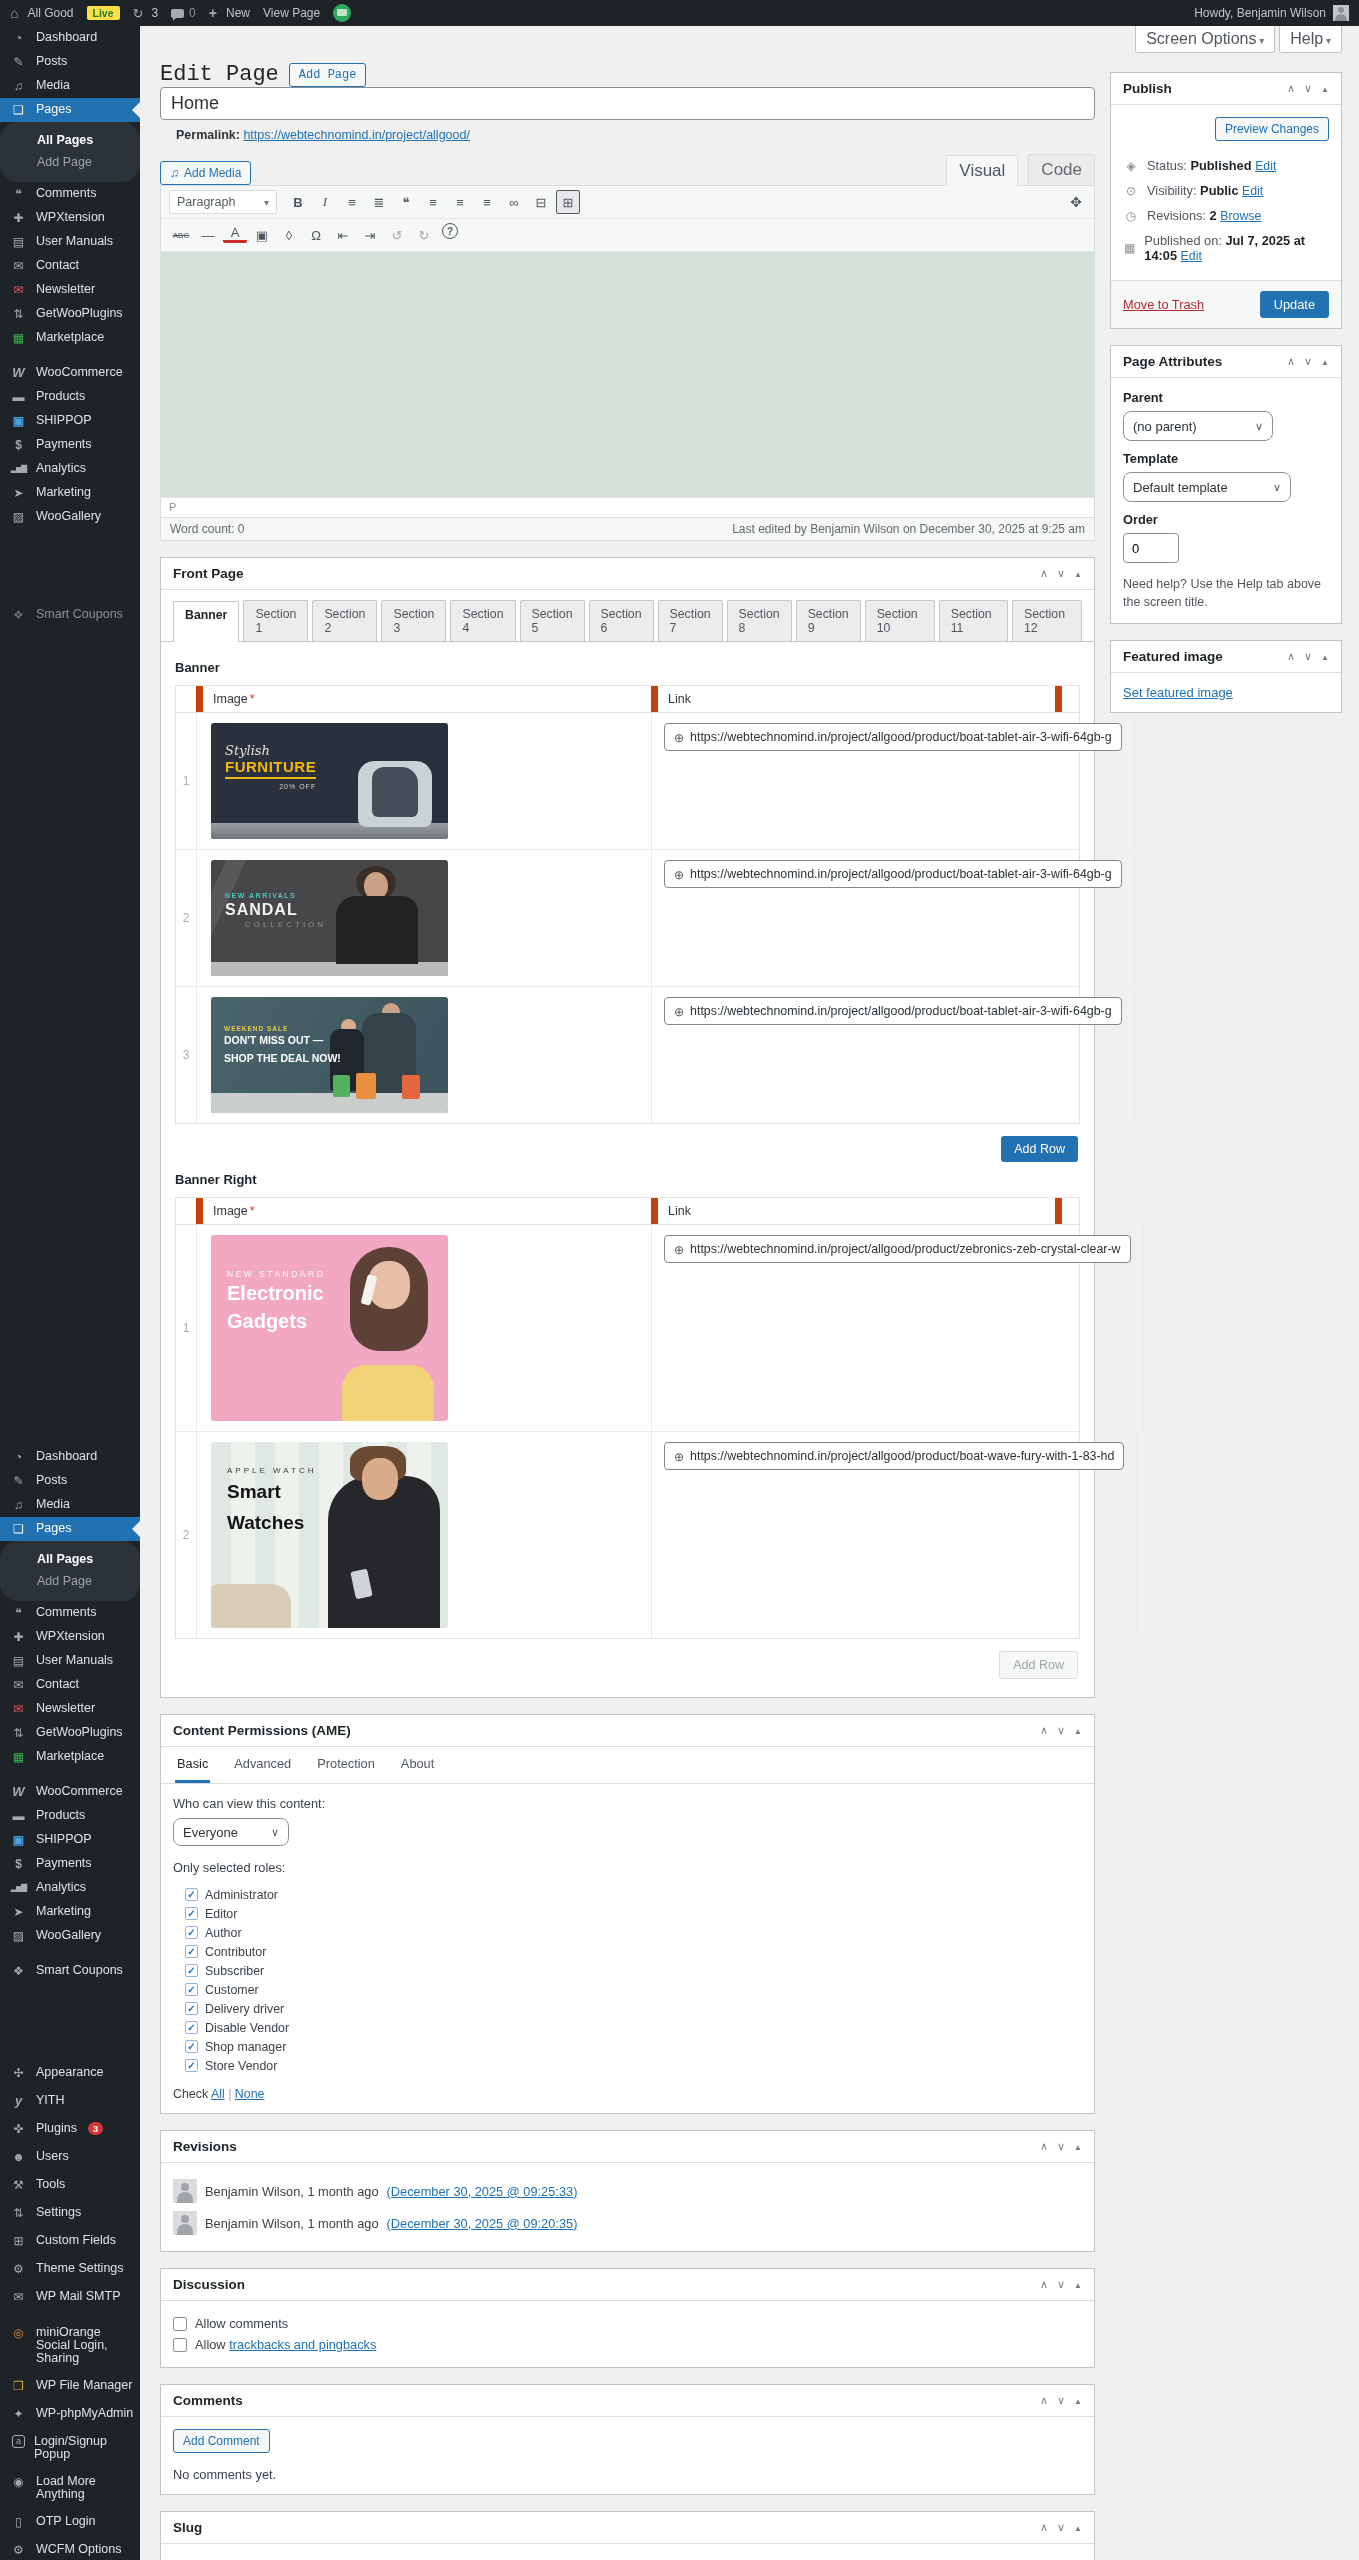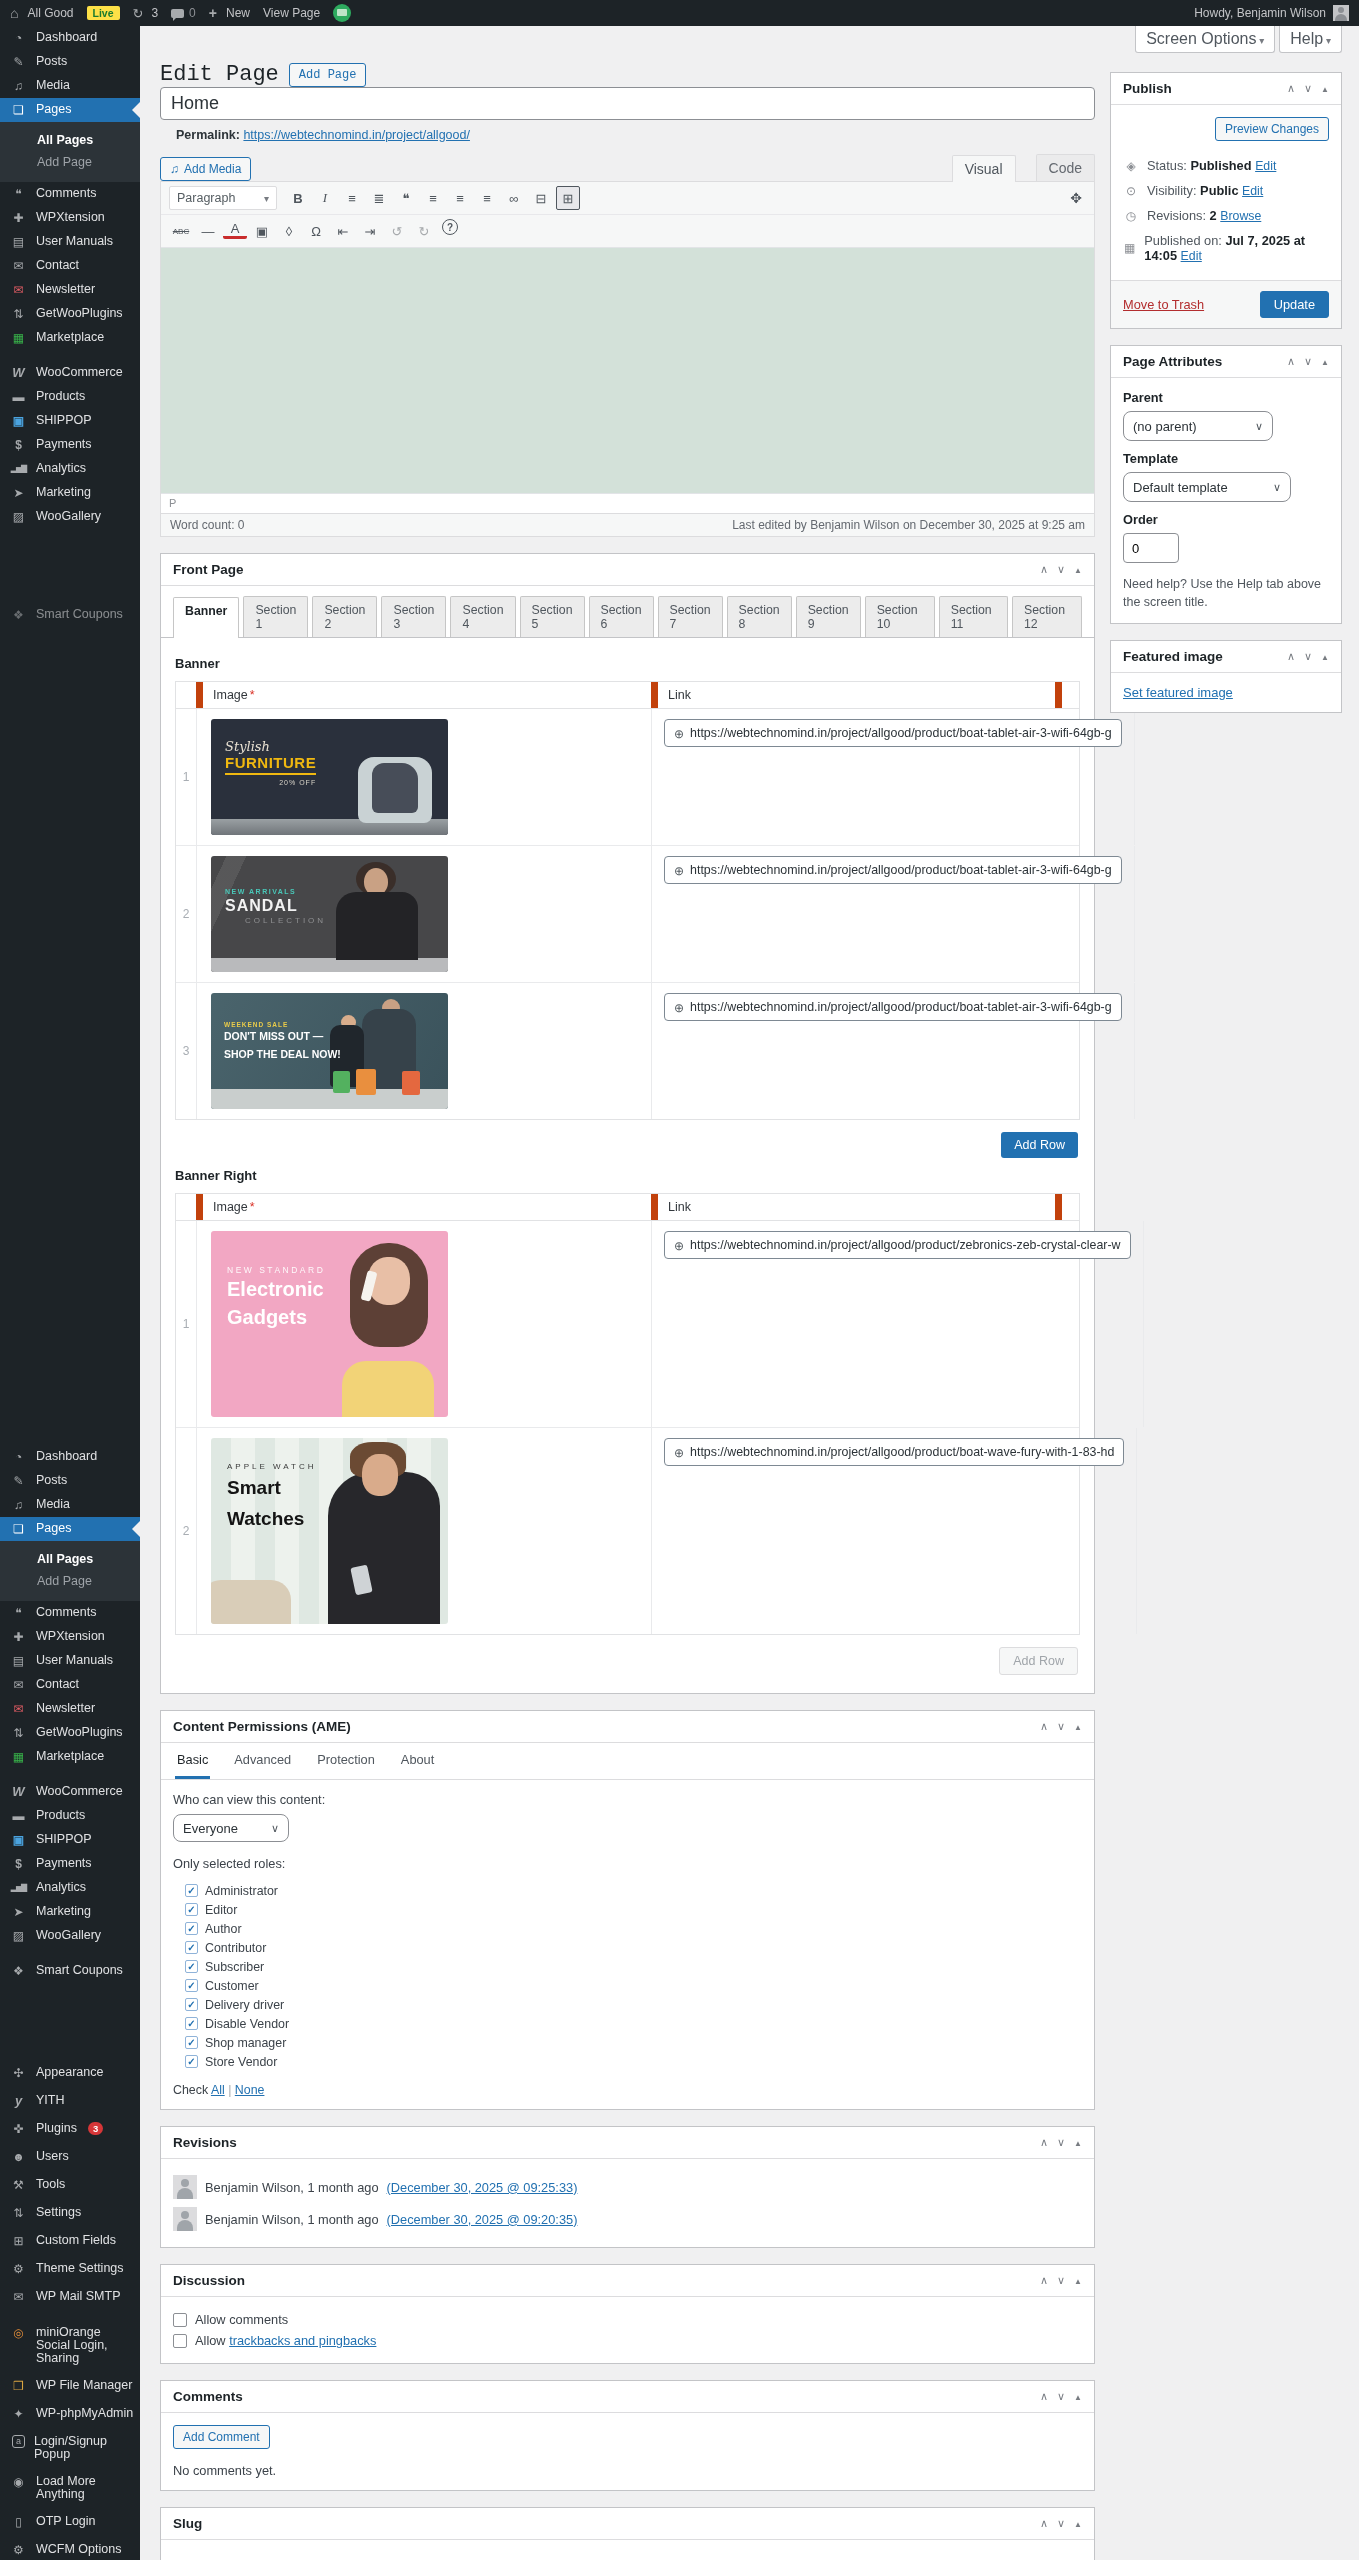--- a/index.html
+++ b/index.html
@@ -34,21 +34,21 @@
   .menu { position:absolute; left:0; width:140px; }
   .menu-1 { top:0; }
   .menu-2 { top:1419px; }
   .mi { position:relative; display:flex; align-items:flex-start; gap:9px; padding:5px 6px 5px 10px; cursor:pointer; }
   .mi-icon { width:17px; text-align:center; color:#a7aaad; font-size:12px; line-height:14px; flex-shrink:0; }
   .mi-label { font-size:12.5px; line-height:13px; color:#e0e1e3; }
   .mi-badge { background:#d63638; color:#fff; font-size:9.5px; font-weight:bold; border-radius:9px; padding:1px 5px; line-height:11px; margin-left:2px; }
   .mi.active-page { background:#2271b1; }
   .mi.active-page .mi-label, .mi.active-page .mi-icon { color:#fff; }
   .mi.active-page::after { content:""; position:absolute; right:0; top:50%; margin-top:-8px; border:8px solid transparent; border-right-color:#f0f0f1; }
-  .submenu { background:#2c3338; padding:7px 0 9px; }
+  .submenu { background:#2c3338; padding:7px 0 9px;border-radius:18px; }
   .smi { padding:4px 8px 4px 37px; font-size:12.5px; color:#9ea3a8; cursor:pointer; }
   .smi[data-current="true"] { color:#fff; font-weight:bold; }
   .grp2 { margin-top:11px; }
   .coupons-1 { margin-top:74px; opacity:.55; }
   .coupons-2 { margin-top:11px; }
   .extra { margin-top:76px; }
   .extra .mi { padding:7px 6px 7px 10px; }
   .mi[data-gap="true"] { margin-top:8px; }
   [data-name="woocommerce-icon"], [data-name="yith-icon"] { font-weight:bold; font-style:italic; font-size:13px; }
   [data-name="dollar-icon"], [data-name="shippop-icon"] { font-weight:bold; }
@@ -70,21 +70,21 @@
   .page-title { font-size:22px; font-weight:400; color:#1d2327; }
   .btn-outline { background:#f6f7f7; border:1px solid #2271b1; color:#2271b1; border-radius:3px; padding:4px 9px; font-size:12px; cursor:pointer; display:inline-flex; align-items:center; gap:5px; }
   .title-input { width:100%; height:33px; border:1px solid #8c8f94; border-radius:4px; font-size:18px; padding:2px 10px; color:#2c3338; background:#fff; font-family:"Liberation Sans",sans-serif; }
   .permalink { margin:8px 16px 12px; font-size:12.5px; color:#2c3338; }
   .permalink b { font-weight:bold; }
 
   
   .editor-top { display:flex; align-items:flex-end; justify-content:space-between; margin-bottom:0; }
   .media-icon::before { content:"♫"; font-size:12px; }
   .edit-tabs { display:flex; }
-  .edit-tab { padding:5px 12px; font-size:14px; border:1px solid #dcdcde; border-bottom:none; background:#ebebec; color:#646970; cursor:pointer; margin-left:20px; border-radius:2px 2px 0 0; }
+  .edit-tab { padding:5px 12px; font-size:17px; border:1px solid #dcdcde; border-bottom:none; background:#ebebec; color:#646970; cursor:pointer; margin-left:10px; border-radius:2px 2px 0 0; }
   .edit-tab[data-state="active"] { background:#f6f7f7; color:#50575e; border-color:#dcdcde; position:relative; top:1px; }
   .editor-frame { border:1px solid #dcdcde; background:#f6f7f7; }
   .tb-row { display:flex; align-items:center; gap:3px; padding:4px 8px; }
   .tb-row1 { border-bottom:1px solid #e8e8eb; }
   .para-select { background:#fff; border:1px solid #dcdcde; border-radius:2px; width:108px; height:24px; display:flex; align-items:center; justify-content:space-between; padding:0 7px; font-size:12.5px; color:#555d62; cursor:pointer; margin-right:6px; }
   .para-select::after { content:"▾"; color:#787c82; font-size:10px; }
   .tb-btn { width:24px; height:24px; display:flex; align-items:center; justify-content:center; color:#50575e; font-size:13px; cursor:pointer; border-radius:2px; }
   [data-name="bold-icon"] { font-weight:bold; }
   [data-name="italic-icon"] { font-style:italic; font-family:"Liberation Serif",serif; }
   [data-name="toolbar-toggle-icon"] { border:1px solid #50575e; background:#e8e8eb; }

